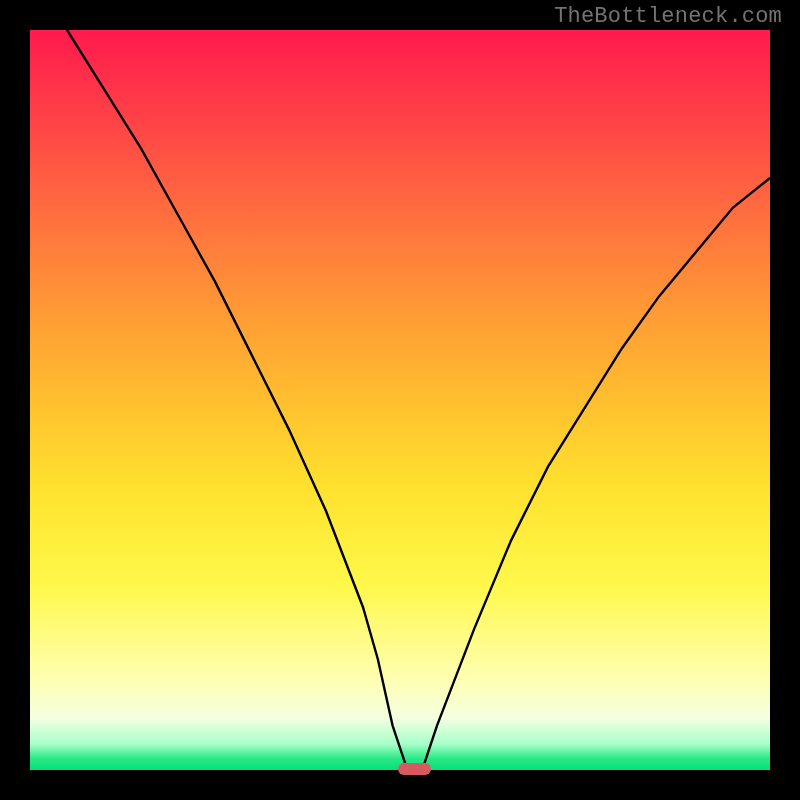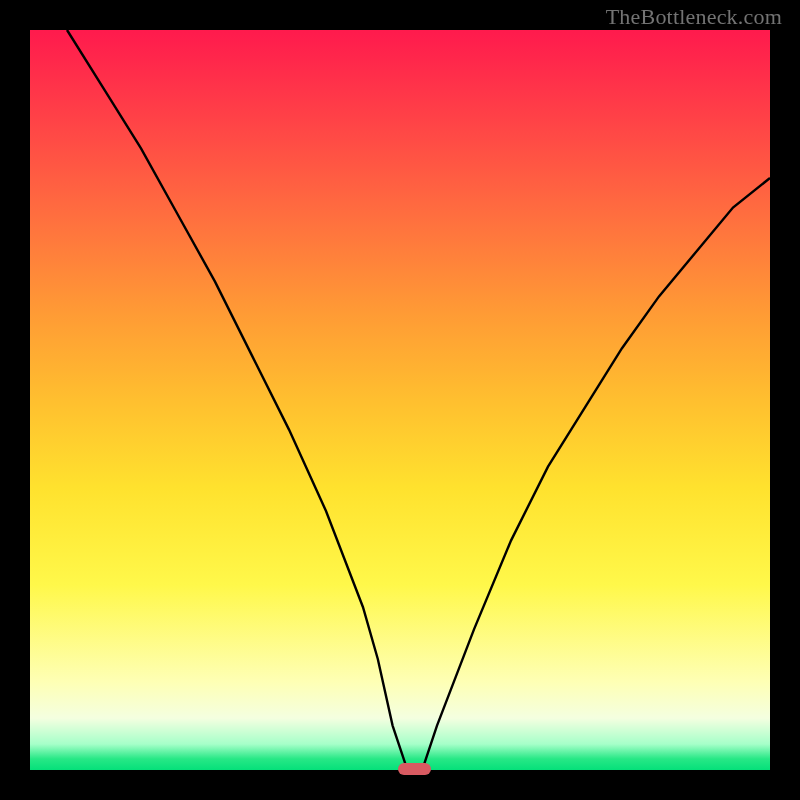--- a/index.html
+++ b/index.html
@@ -7,21 +7,21 @@
   .outer {
     width: 800px;
     height: 800px;
     background: #000;
     position: relative;
   }
   .watermark {
     position: absolute;
     top: 4px;
     right: 18px;
-    font-family: Liberation Serif, serif;
+    font-family: Liberation Mono, monospace;
     font-size: 22px;
     color: #737373;
     letter-spacing: 0.2px;
   }
   .plot {
     position: absolute;
     left: 30px;
     top: 30px;
     width: 740px;
     height: 740px;

